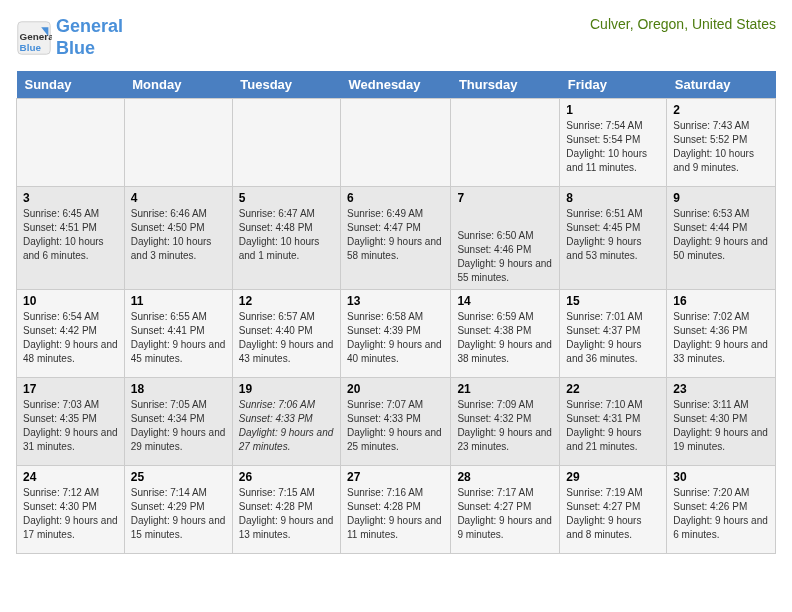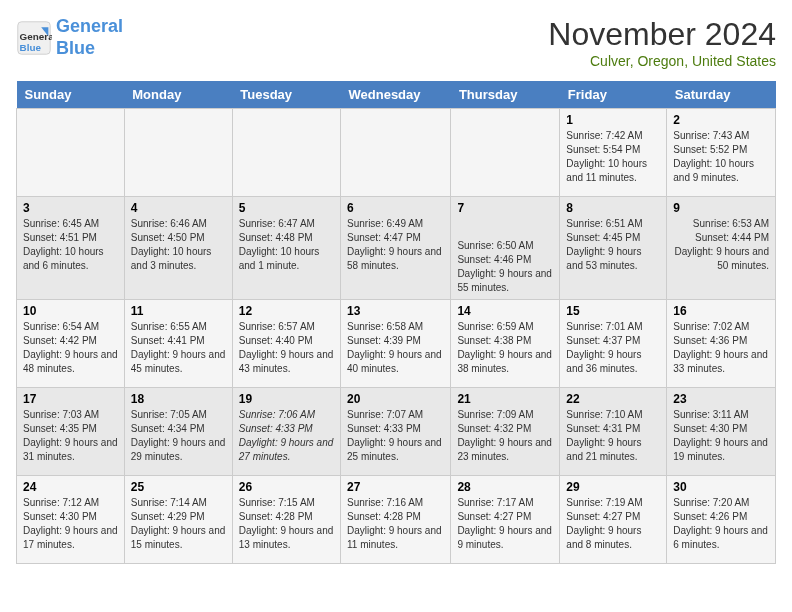--- a/index.html
+++ b/index.html
@@ -97,21 +97,20 @@
       <polygon points="28,8 36,8 36,18" fill="#4a90d9"></polygon>
     </svg>
     <div>
       <div class="logo-text">
         <span>General</span><br>
         <span style="color:#4a90d9;">Blue</span>
       </div>
     </div>
   </div>
   <div class="title-block">
-    <div class="month-title">November 2024</div>
     <div class="location">Culver, Oregon, United States</div>
   </div>
 </div>
 
 <table>
   <thead>
     <tr>
     <th>Sunday</th>
         <th>Monday</th>
         <th>Tuesday</th>
@@ -123,21 +122,21 @@
   </thead>
   <tbody>
   <tr>
         <td></td>
         <td></td>
         <td></td>
         <td></td>
         <td></td>
         <td>
           <span class="day-num">1</span>
-          <div class="day-info" style="white-space: pre-line;">Sunrise: 7:42 AM
+          <div class="day-info" style="white-space: pre-line;">Sunrise: 7:54 AM
 Sunset: 5:54 PM
 Daylight: 10 hours and 11 minutes.</div>
         </td>
         <td>
           <span class="day-num">2</span>
           <div class="day-info" style="white-space: pre-line;">Sunrise: 7:43 AM
 Sunset: 5:52 PM
 Daylight: 10 hours and 9 minutes.</div>
         </td>
       </tr>
@@ -173,21 +172,21 @@
 Daylight: 9 hours and 55 minutes.</div>
         </td>
         <td>
           <span class="day-num">8</span>
           <div class="day-info" style="white-space: pre-line;">Sunrise: 6:51 AM
 Sunset: 4:45 PM
 Daylight: 9 hours and 53 minutes.</div>
         </td>
         <td>
           <span class="day-num">9</span>
-          <div class="day-info" style="white-space: pre-line; text-align: right;">Sunrise: 6:53 AM
+          <div class="day-info" style="white-space: pre-line;">Sunrise: 6:53 AM
 Sunset: 4:44 PM
 Daylight: 9 hours and 50 minutes.</div>
         </td>
       </tr>
       <tr>
         <td>
           <span class="day-num">10</span>
           <div class="day-info" style="white-space: pre-line;">Sunrise: 6:54 AM
 Sunset: 4:42 PM
 Daylight: 9 hours and 48 minutes.</div>

